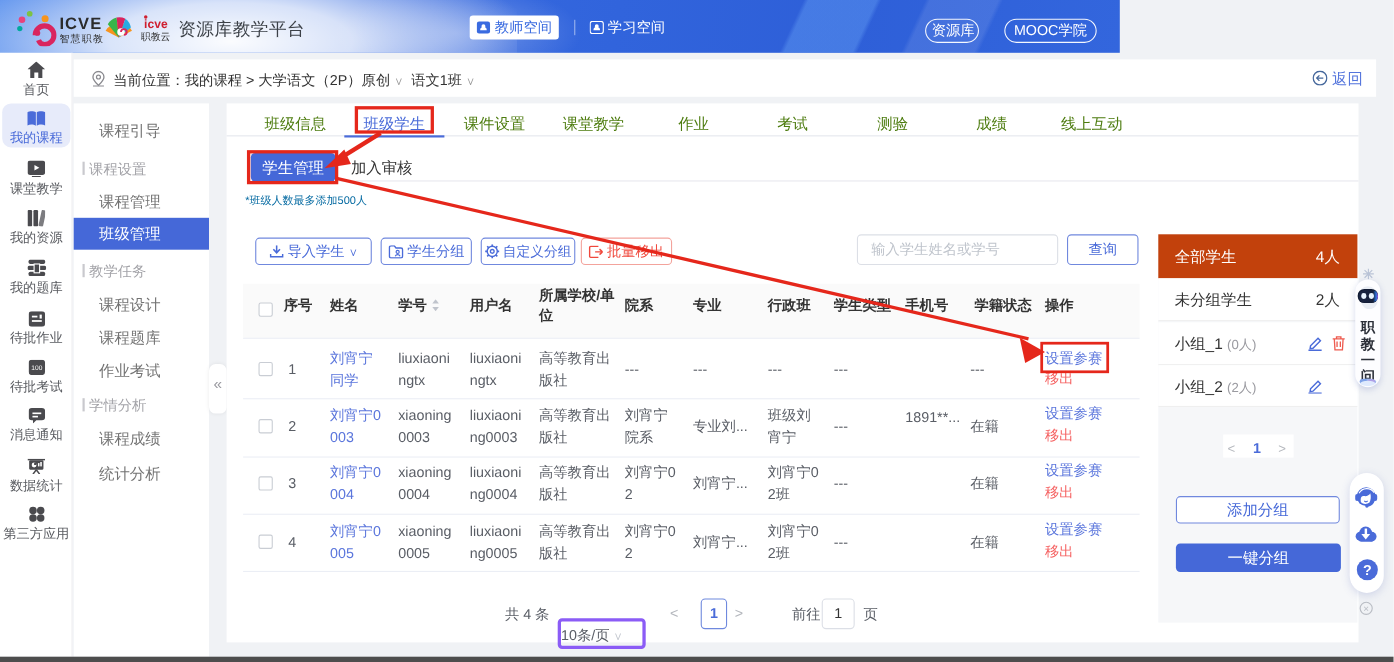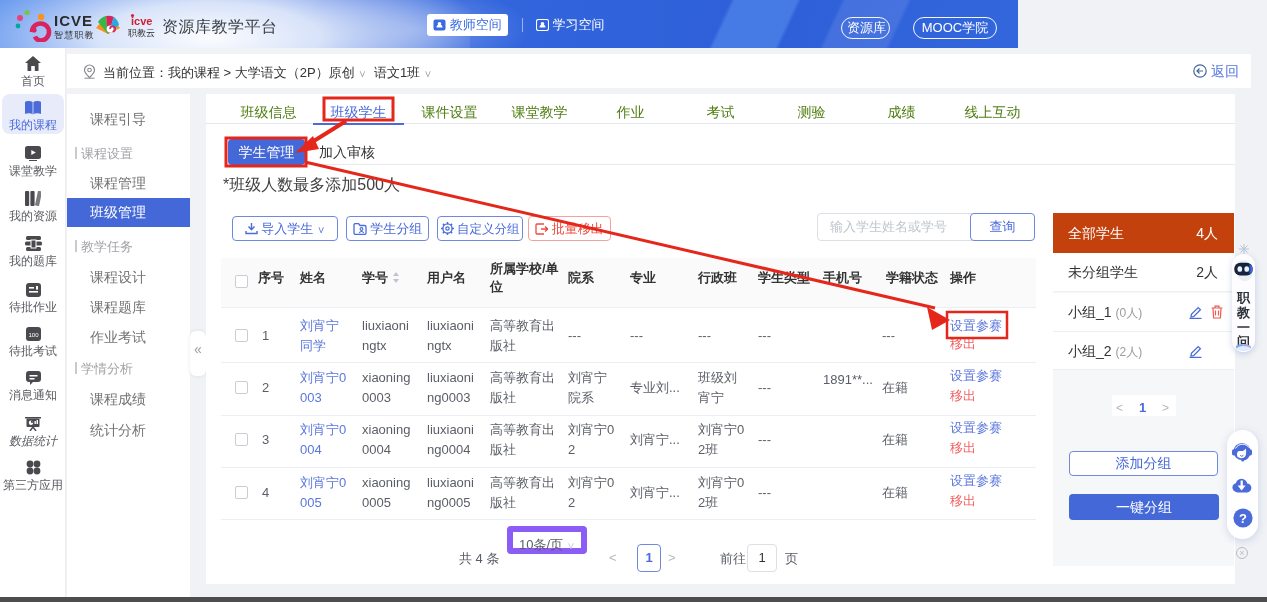--- a/index.html
+++ b/index.html
@@ -50,42 +50,42 @@
 
 #card{position:absolute;left:206px;top:94px;width:1029px;height:490px;background:#fff;}
 .tab{position:absolute;top:10px;width:91px;text-align:center;font-size:14px;color:#4d7c0f;}
 .tab.act{color:#4a6bd9;}
 #tabline{position:absolute;left:0;top:29px;width:1029px;height:1px;background:#e4e7ed;}
 #tabul{position:absolute;left:107px;top:29px;width:91px;height:2px;background:#4a6bd9;}
 #pillmgr{position:absolute;left:22px;top:45px;width:77px;height:26px;background:#4568d8;border-radius:4px;
 color:#fff;font-size:14px;line-height:26px;text-align:center;}
 #subjoin{position:absolute;left:113px;top:50px;font-size:14px;color:#333;}
 #subline{position:absolute;left:99px;top:70px;width:930px;height:1px;background:#e8e8ee;}
-#rednote{position:absolute;left:17px;top:81px;font-size:16px;color:#404040;}
+#rednote{position:absolute;left:17px;top:81px;font-size:10px;color:#0369a1;}
 
 .tbtn{position:absolute;top:122px;height:25px;border:1px solid #7088de;border-radius:4px;background:#fff;
 color:#4a6bd9;font-size:13px;line-height:24px;text-align:center;}
 .tbtn.red{border-color:#f3a39c;color:#f0483c;}
 #srch{position:absolute;left:573px;top:119px;width:183px;height:28px;border:1px solid #dcdfe6;border-radius:4px;background:#fff;
-color:#bfc4cc;font-size:13px;line-height:26px;padding-left:12px;margin-left:38px;}
+color:#bfc4cc;font-size:13px;line-height:26px;padding-left:12px;}
 #qbtn{position:absolute;left:764px;top:119px;width:65px;height:28px;border:1px solid #7088de;border-radius:4px;
 color:#4a6bd9;font-size:13px;line-height:26px;text-align:center;background:#fff;}
 
 #thead{position:absolute;left:15px;top:164px;width:815px;height:49px;background:#fafafa;}
 .th{position:absolute;font-size:13px;color:#333;font-weight:700;}
 .td{position:absolute;font-size:13px;color:#5a5e66;line-height:15px;}
 .c2{line-height:20px;}
 .td.lnk{color:#5b76dc;}
 .td.red{color:#f56060;}
 .rowline{position:absolute;left:15px;width:815px;height:1px;background:#ebeef5;}
 .cb{position:absolute;left:29px;width:13px;height:13px;border:1px solid #c9cdd4;border-radius:2px;background:#fff;}
 
 .pg{position:absolute;font-size:13px;color:#5a5e66;}
-#pgsize{position:absolute;left:301px;top:432px;width:80px;height:28px;border:6px solid #8b5cf6;border-radius:4px;
-font-size:13px;color:#5a5e66;text-align:center;line-height:26px;}
+#pgsize{position:absolute;left:301px;top:468px;width:80px;height:28px;border:3px solid #8b5cf6;border-radius:4px;
+font-size:13px;color:#5a5e66;line-height:26px;}
 #pgcur{position:absolute;left:431px;top:450px;width:24px;height:28px;border:1px solid #6f89de;border-radius:4px;
 color:#4a6bd9;font-size:13px;text-align:center;line-height:26px;font-weight:700;}
 #pginp{position:absolute;left:541px;top:450px;width:30px;height:28px;border:1px solid #dcdfe6;border-radius:4px;
 font-size:13px;color:#333;text-align:center;line-height:26px;}
 
 #rpanel{position:absolute;left:847px;top:119px;width:181px;height:353px;background:#f6f7f9;}
 #rphead{position:absolute;left:0;top:0;width:181px;height:40px;background:#c2410c;color:#fff;font-size:14px;}
 .rprow{position:absolute;left:0;width:181px;height:39px;background:#fff;font-size:14px;color:#333;border-bottom:1px solid #efefef;}
 .rprow .nm{position:absolute;left:15px;top:11px;}
 .rprow .ct{position:absolute;right:16px;top:11px;}
@@ -212,21 +212,21 @@
           <text x="7.5" y="9.6" font-size="6" fill="#fff" text-anchor="middle" font-family="Liberation Sans">100</text>
         </svg>
       待批考试</div>
     <div class="s1item" style="top:323px;">
       <svg width="15" height="14" viewBox="0 0 15 14">
           <path d="M0 3 a3 3 0 0 1 3-3 h9 a3 3 0 0 1 3 3 v5 a3 3 0 0 1 -3 3 h-5 l-3 3 v-3 h-1 a3 3 0 0 1 -3 -3 Z" fill="#4a4a4e"></path>
           <rect x="3.5" y="4" width="8" height="1.5" fill="#fff"></rect>
           <rect x="3.5" y="7" width="5" height="1.5" fill="#fff"></rect>
         </svg>
       消息通知</div>
-    <div class="s1item" style="top:369px;font-style:italic;">
+    <div class="s1item" style="top:369px;">
       <svg width="16" height="14" viewBox="0 0 16 14">
           <rect x="0" y="0" width="16" height="1.5" fill="#4a4a4e"></rect>
           <rect x="1.5" y="1.5" width="13" height="8.5" rx="1" fill="#4a4a4e"></rect>
           <circle cx="6" cy="5.7" r="2.2" fill="#fff"></circle>
           <path d="M6 5.7 L6 3.5 A2.2 2.2 0 0 1 8.2 5.7 Z" fill="#4a4a4e"></path>
           <rect x="9.5" y="4" width="1.4" height="3" fill="#fff"></rect>
           <rect x="11.6" y="3" width="1.4" height="4" fill="#fff"></rect>
           <path d="M8 10 L5 14 M8 10 L11 14" stroke="#4a4a4e" stroke-width="1.4"></path>
         </svg>
       数据统计</div>

